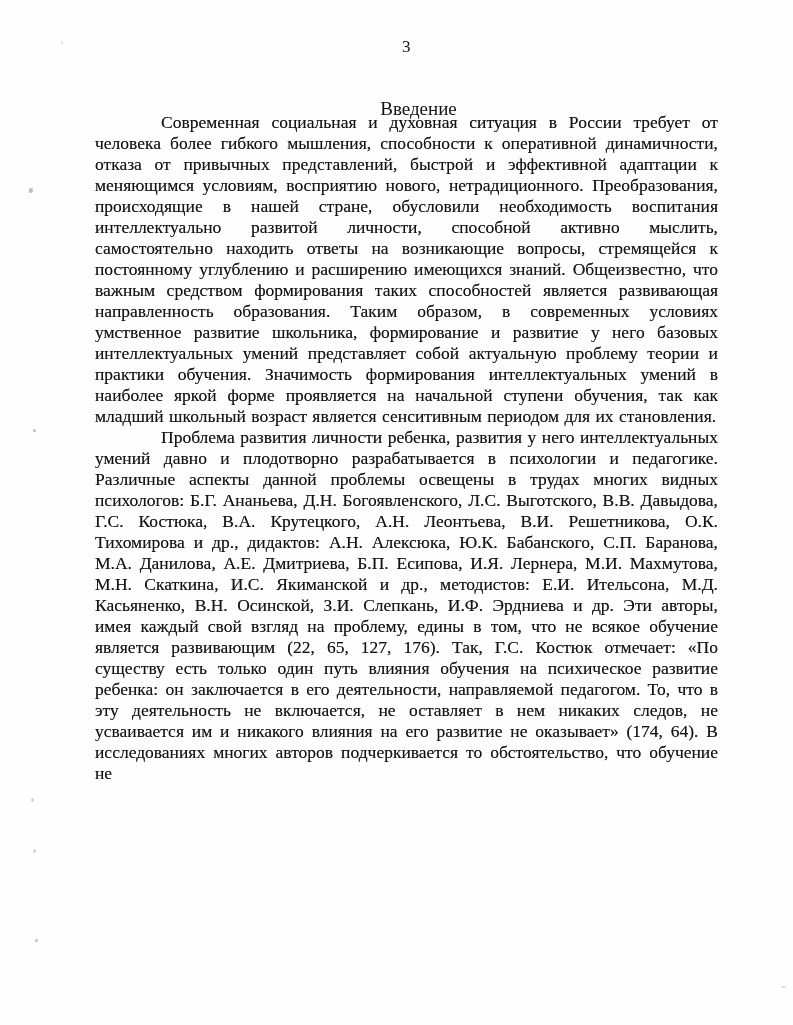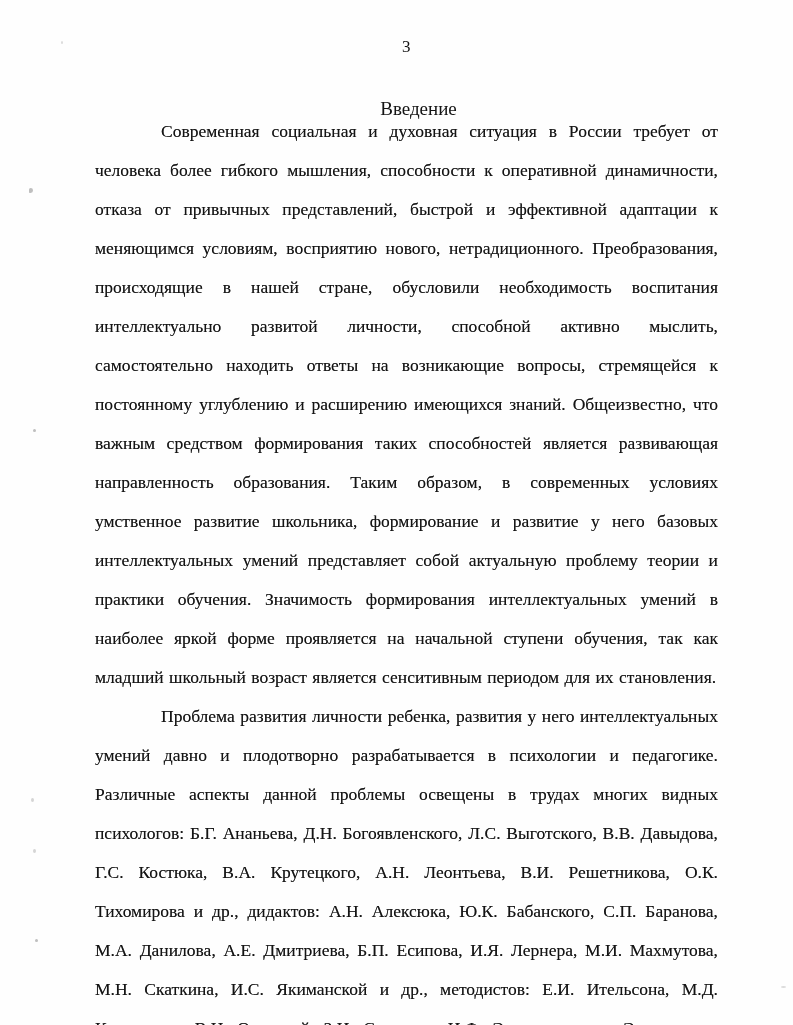--- a/index.html
+++ b/index.html
@@ -37,21 +37,21 @@
   }
   .body-text {
     position: absolute;
     top: 112px;
     left: 95px;
     width: 623px;
   }
   .para {
     margin: 0;
     font-size: 17.5px;
-    line-height: 39px;
+    line-height: 21px;
     text-align: justify;
     text-indent: 66px;
     word-spacing: 1px;
     text-shadow: 0 0 0.4px rgba(20,20,20,0.55);
   }
   
   .speck {
     position: absolute;
     background: #8a8a8a;
     border-radius: 50%;

